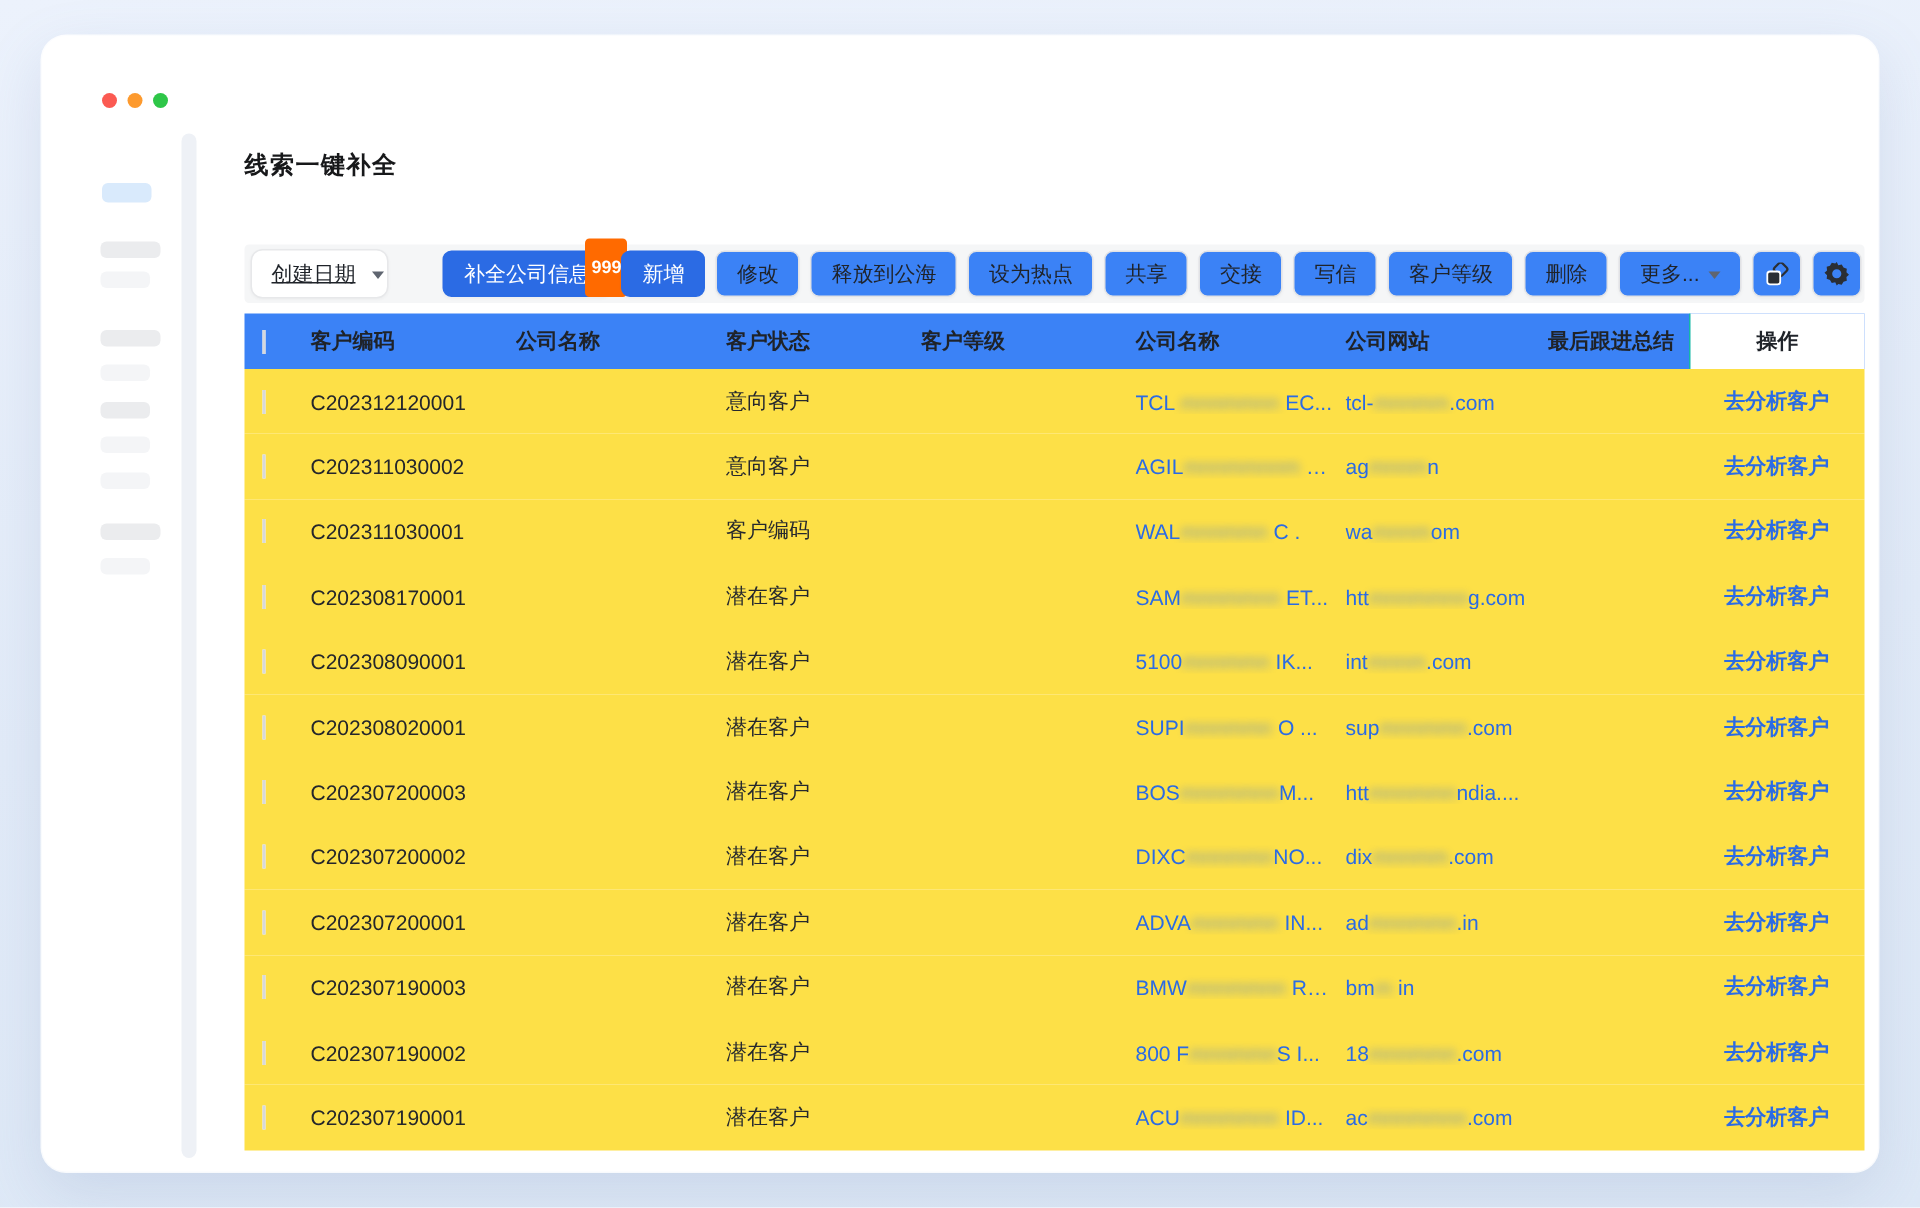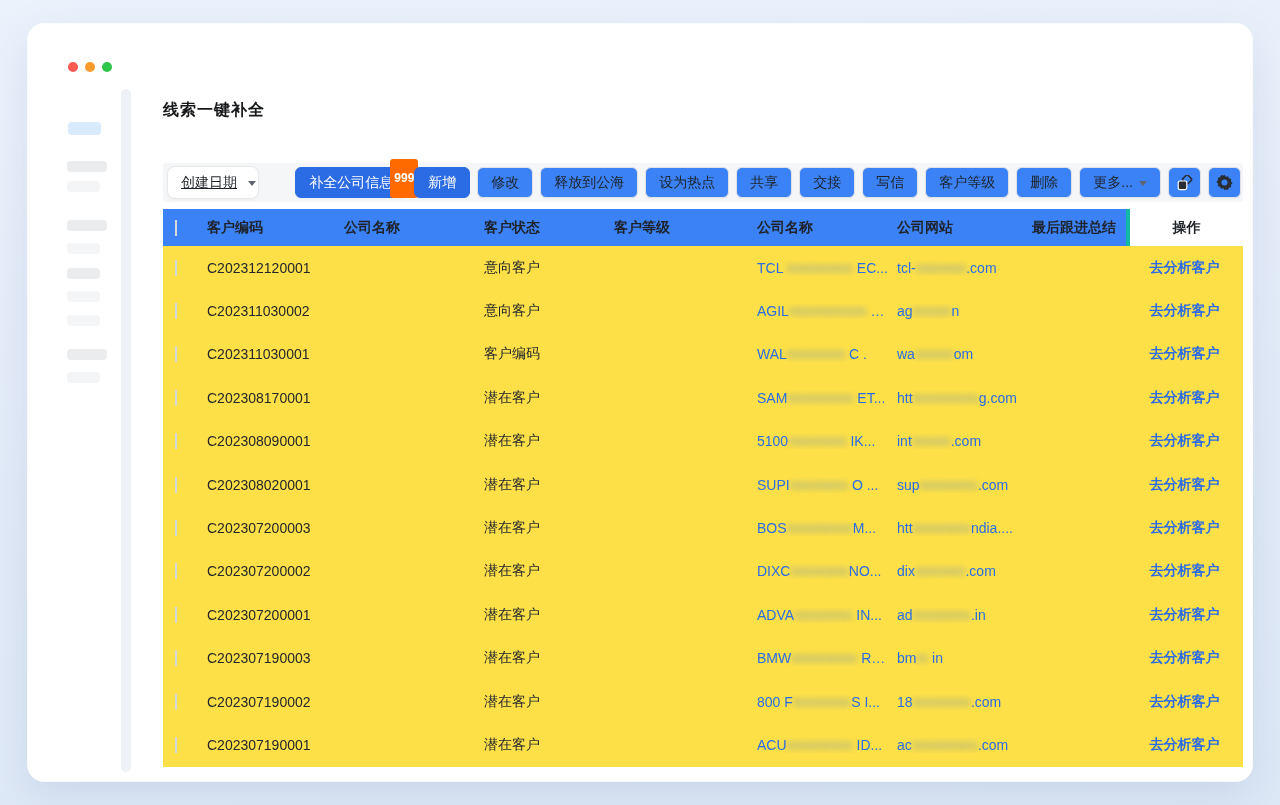--- a/index.html
+++ b/index.html
@@ -55,21 +55,21 @@
   
   .thead, .tr {
     display:grid;
     grid-template-columns:44px 137px 140px 130px 143px 140px 135px 94px 117px;
     align-items:center;
   }
   .thead {
     position:absolute; left:135px; top:185px; width:1080px; height:37px;
     background:#3b82f6; font-weight:700; font-size:14px; color:#1f2329;
   }
-  .thead .th.op { background:#fff; border-left:4px solid #14b8a6; height:100%; display:flex; align-items:center; justify-content:center;text-align:right; }
+  .thead .th.op { background:#fff; border-left:1px solid #14b8a6; height:100%; display:flex; align-items:center; justify-content:center;text-align:right; }
   .tbody { position:absolute; left:135px; top:222px; width:1080px; }
   .tr { height:43.4px; background:#fde047; font-size:14px; }
   .cb {
     width:14px; height:14px; margin-left:12px; border:1px solid #d6d8dc; border-radius:3px; background:#fff; cursor:pointer;
   }
   .cell { overflow:hidden; white-space:nowrap; text-overflow:ellipsis; padding-right:8px; }
   .cell.code { color:#24262b; }
   .cell.status { color:#25282e; }
   .cell.blue { color:var(--accent); }
   .cell.op { display:flex; justify-content:center; padding:0;font-weight:bold; }

